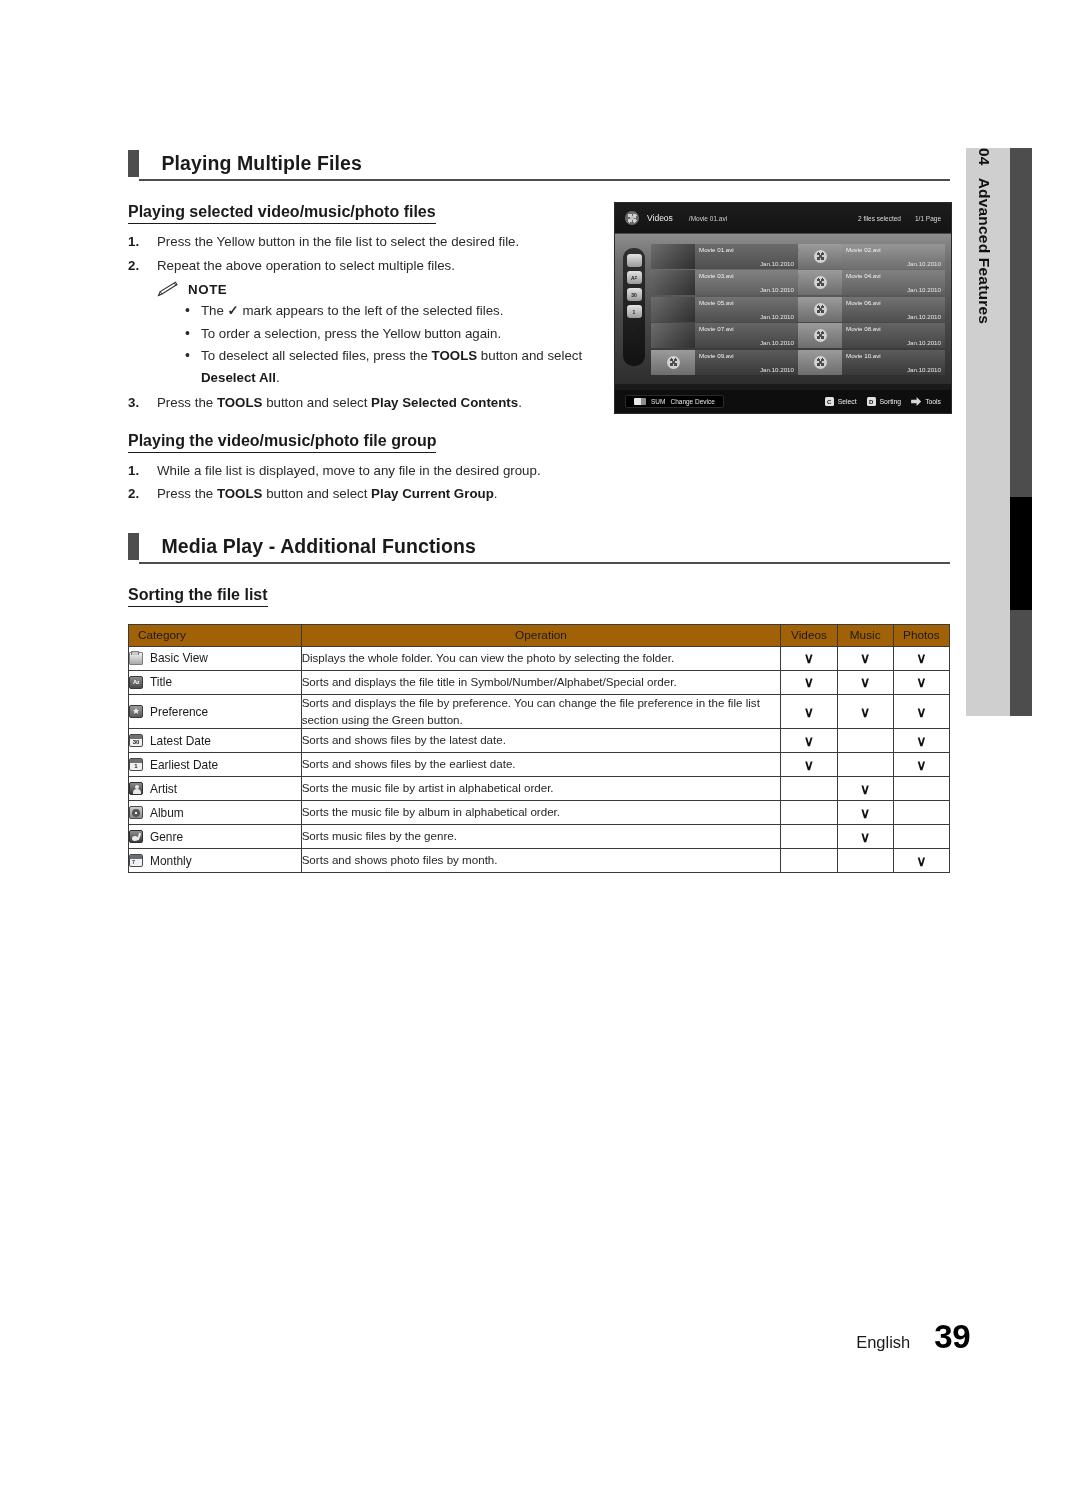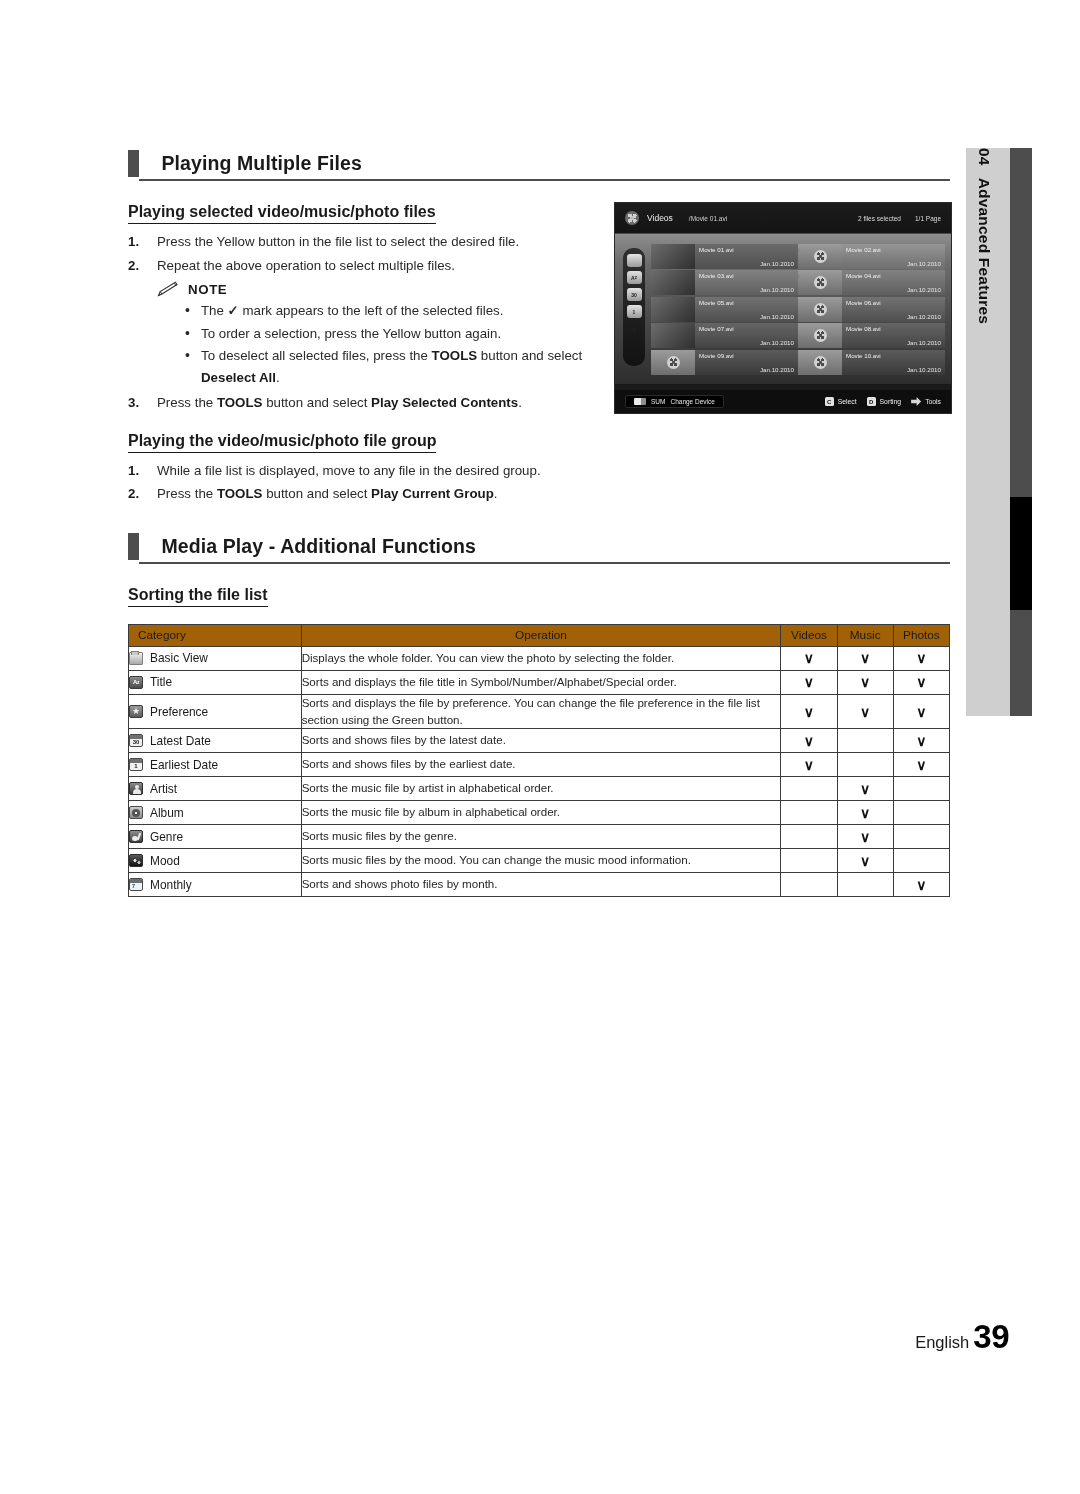--- a/index.html
+++ b/index.html
@@ -299,22 +299,22 @@
     position:absolute; left:2px; bottom:0px; font-style:normal;
     font-size:5.5px; color:#2a4d66; font-weight:bold; line-height:8px;
   }
 
   
   .pencil-ico { width:22px; height:16px; position:relative; flex:0 0 22px; }
 
   
   .footer {
     position:absolute; left:0; right:0; top:1318px;
-    text-align:right; padding-right:71px;
-    display:flex; justify-content:flex-end; align-items:baseline; gap:4px;
+    text-align:right; padding-right:110px;
+    display:flex; justify-content:flex-end; align-items:baseline; gap:24px;
   }
   .footer-lang { font-size:16.5px; color:#1a1a1a; }
   .footer-page { font-size:33px; font-weight:bold; color:#000; letter-spacing:-.5px; }
 </style>
 </head>
 <body>
 
 <div class="page">
 
   <div class="chapter-tab">
@@ -655,32 +655,20 @@
               </span>
             </td>
             <td class="op-cell colw-op">Sorts music files by the genre.</td>
             <td class="mark-cell"><span class="chk"></span></td>
             <td class="mark-cell"><span class="chk">∨</span></td>
             <td class="mark-cell"><span class="chk"></span></td>
           </tr>
           <tr>
             <td class="cat-cell colw-cat">
               <span class="cat-inner">
-                <span class="tico tico-mood"></span>
-                <span class="cat-label">Mood</span>
-              </span>
-            </td>
-            <td class="op-cell colw-op">Sorts music files by the mood. You can change the music mood information.</td>
-            <td class="mark-cell"><span class="chk"></span></td>
-            <td class="mark-cell"><span class="chk">∨</span></td>
-            <td class="mark-cell"><span class="chk"></span></td>
-          </tr>
-          <tr>
-            <td class="cat-cell colw-cat">
-              <span class="cat-inner">
                 <span class="tico tico-month">
                   <i>7</i>
                 </span>
                 <span class="cat-label">Monthly</span>
               </span>
             </td>
             <td class="op-cell colw-op">Sorts and shows photo files by month.</td>
             <td class="mark-cell"><span class="chk"></span></td>
             <td class="mark-cell"><span class="chk"></span></td>
             <td class="mark-cell"><span class="chk">∨</span></td>

